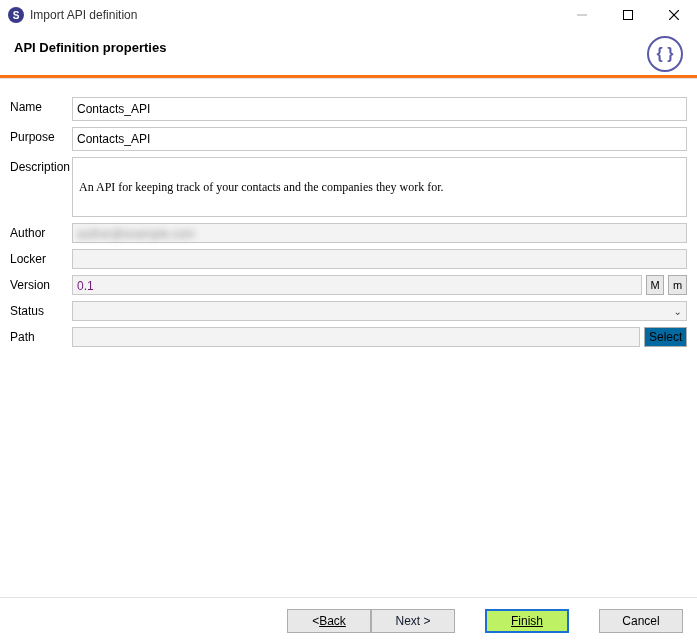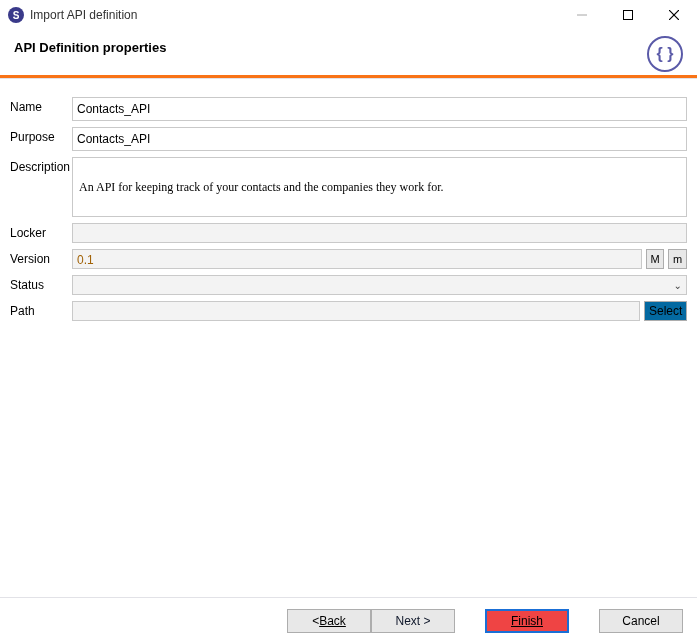--- a/index.html
+++ b/index.html
@@ -39,21 +39,21 @@
   .select-field { height:20px; background:#f3f3f3; position:relative; }
   .select-field .chev { position:absolute; right:4px; top:2px; color:#444; font-size:10px; }
 
   .mini-btn { width:20px; height:20px; border:1px solid #adadad; background:#e8e8e8; display:flex; align-items:center; justify-content:center; font-size:11px; cursor:pointer; }
   .select-btn { width:46px; height:20px; border:1px solid #adadad; background:#0369a1; display:flex; align-items:center; justify-content:center; font-size:12px; cursor:pointer; }
 
   
   .button-bar { height:46px; border-top:1px solid #e2e2e7; display:flex; align-items:center; justify-content:flex-end; padding-right:14px; gap:6px; }
   .wiz-btn { width:84px; height:24px; border:1px solid #adadad; background:#e8e8e8; display:flex; align-items:center; justify-content:center; font-size:12px; cursor:pointer; }
   .wiz-btn.disabled { color:#0f172a; cursor:default; }
-  .wiz-btn.primary { border:2px solid #1a6fd6; background:#ef4444; }
+  .wiz-btn.primary { border:2px solid #1a6fd6; background:#bef264; }
   .wiz-btn .mn { text-decoration:underline; }
   .btn-gap { width:18px; }
 
   
   .caret-field { position:relative; }
 </style>
 </head>
 <body>
 
 <div class="title-bar">
@@ -102,32 +102,38 @@
 
   <div class="form-row">
     <div class="label">Description</div>
     <div class="control">
       <textarea class="field" style="">An API for keeping track of your contacts and the companies they work for.
 
 Don't forget to take it for a spin by clicking on the **Try in Client** button next to</textarea>
     </div>
   </div>
 
+  <div class="form-row">
+    <div class="label">Author</div>
+    <div class="control">
+      <div class="ro-field blur">author@example.com</div>
+    </div>
+  </div>
 
   <div class="form-row">
     <div class="label">Locker</div>
     <div class="control">
       <div class="ro-field"></div>
     </div>
   </div>
 
   <div class="form-row">
     <div class="label">Version</div>
     <div class="control">
-      <div class="ro-field" style="color:#a16207;">0.1</div>
+      <div class="ro-field" style="color:#701a75;">0.1</div>
       <div class="mini-btn">M</div>
       <div class="mini-btn">m</div>
     </div>
   </div>
 
   <div class="form-row">
     <div class="label">Status</div>
     <div class="control">
       <div class="select-field">
         <span></span>

